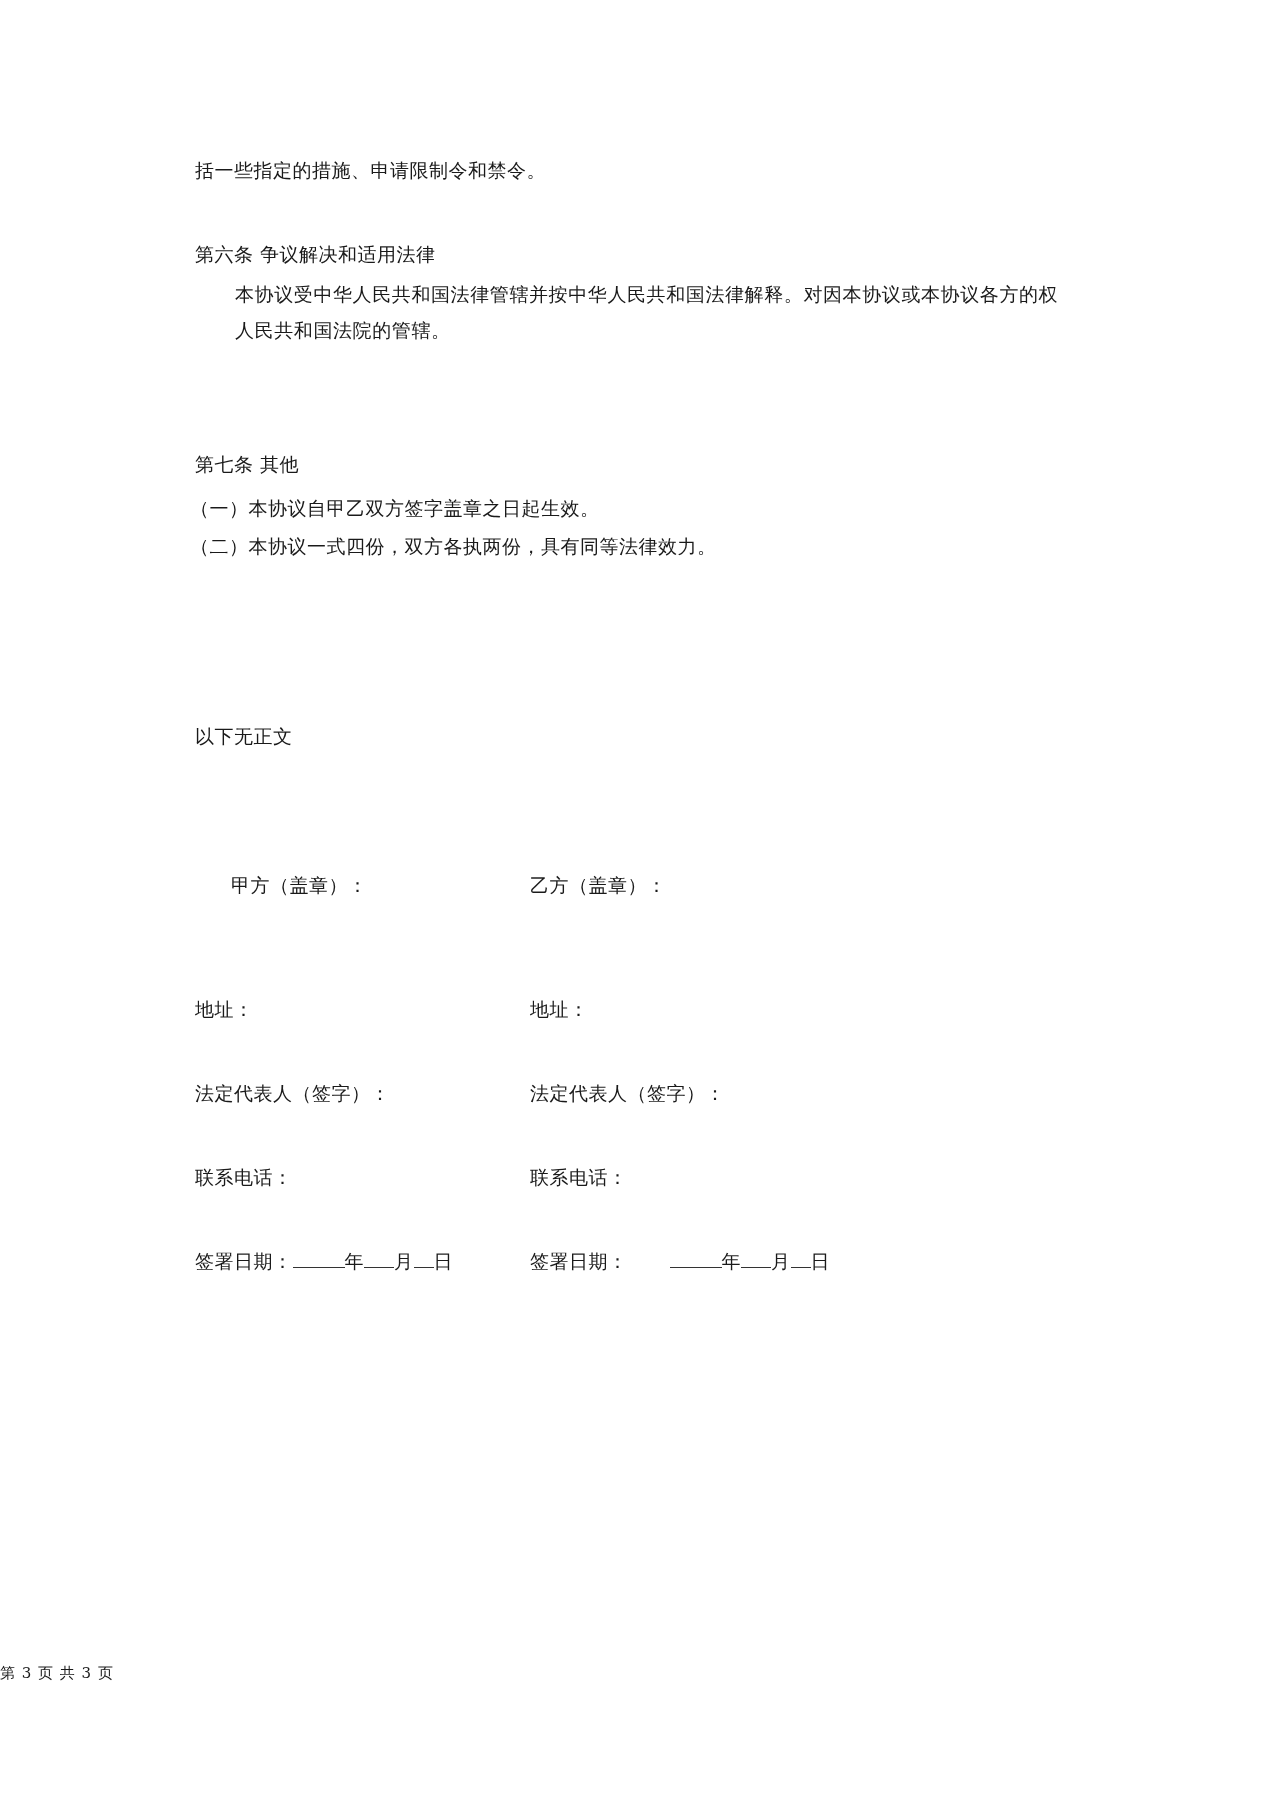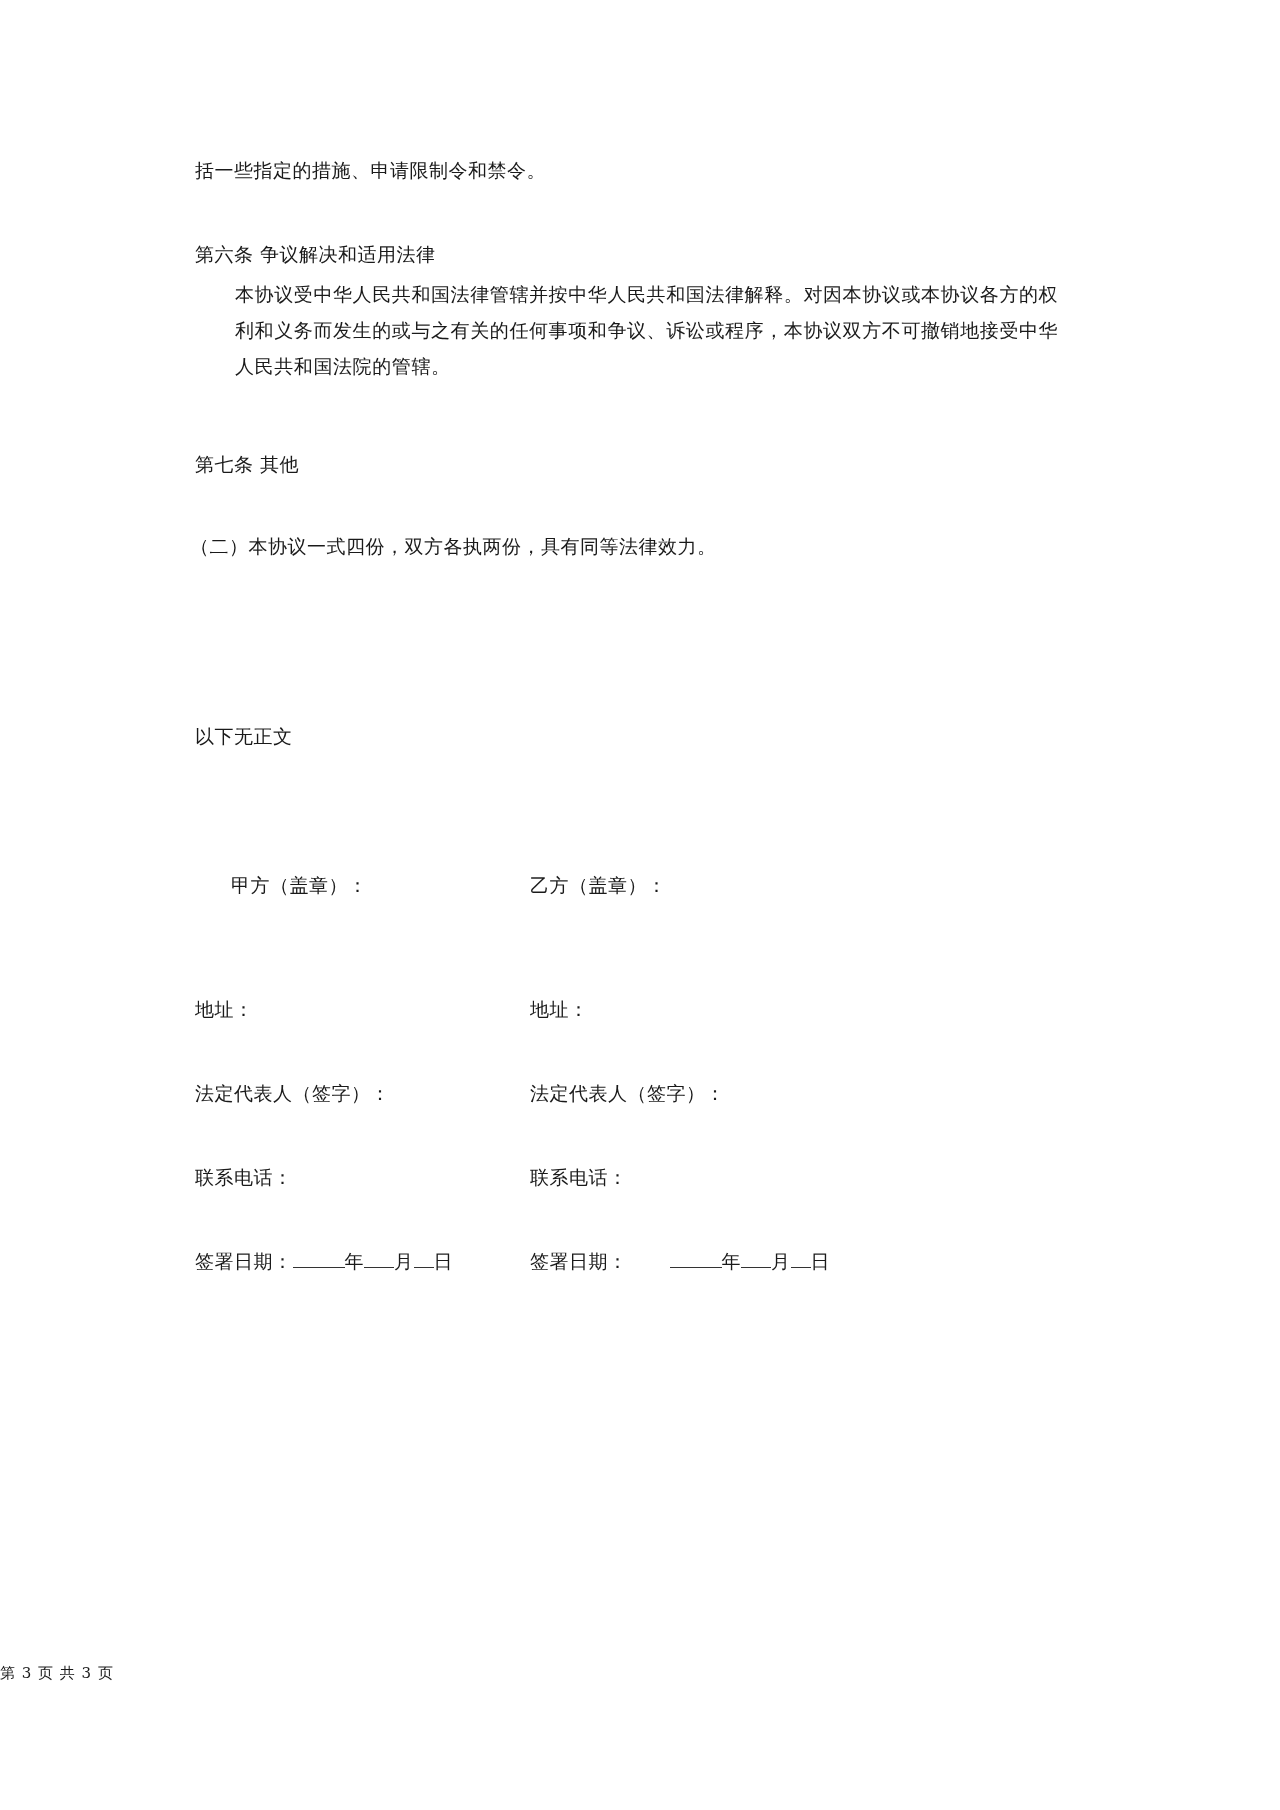--- a/index.html
+++ b/index.html
@@ -62,25 +62,25 @@
 </head>
 <body>
 
 <div class="page">
 
   <div class="line" style="top:158px;">括一些指定的措施、申请限制令和禁令。</div>
 
   <div class="line" style="top:242px;">第六条  争议解决和适用法律</div>
   <div class="para" style="top:276px;">
     <span>本协议受中华人民共和国法律管辖并按中华人民共和国法律解释。对因本协议或本协议各方的权</span>
-    <span>利和义务而发生的或与之有关的任何事项和争议、诉讼或程序，本协议双方不可撤销地接受中华</span>
     <span>人民共和国法院的管辖。</span>
   </div>
 
   <div class="line" style="top:452px;">第七条    其他</div>
+  <div class="line" style="top:496px; left:190px;">（一）本协议自甲乙双方签字盖章之日起生效。</div>
   <div class="line" style="top:534px; left:190px;">（二）本协议一式四份，双方各执两份，具有同等法律效力。</div>
 
   <div class="line" style="top:724px;">以下无正文</div>
 
   <div class="line" style="top:873px;margin-left:36px;">甲方（盖章）：</div>
   <div class="line" style="top:997px;">地址：</div>
   <div class="line" style="top:1081px;">法定代表人（签字）：</div>
   <div class="line" style="top:1165px;">联系电话：</div>
   <div class="line" style="top:1249px;">
     <span>签署日期：</span><span class="blank y"></span><span>年</span><span class="blank m"></span><span>月</span><span class="blank d"></span><span>日</span>

